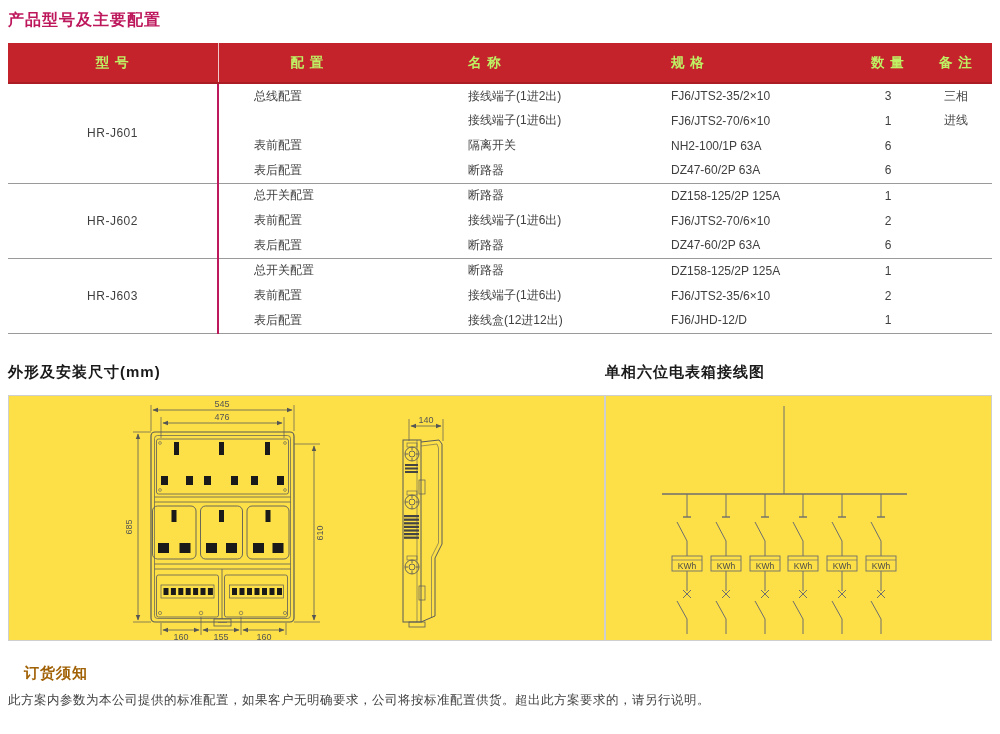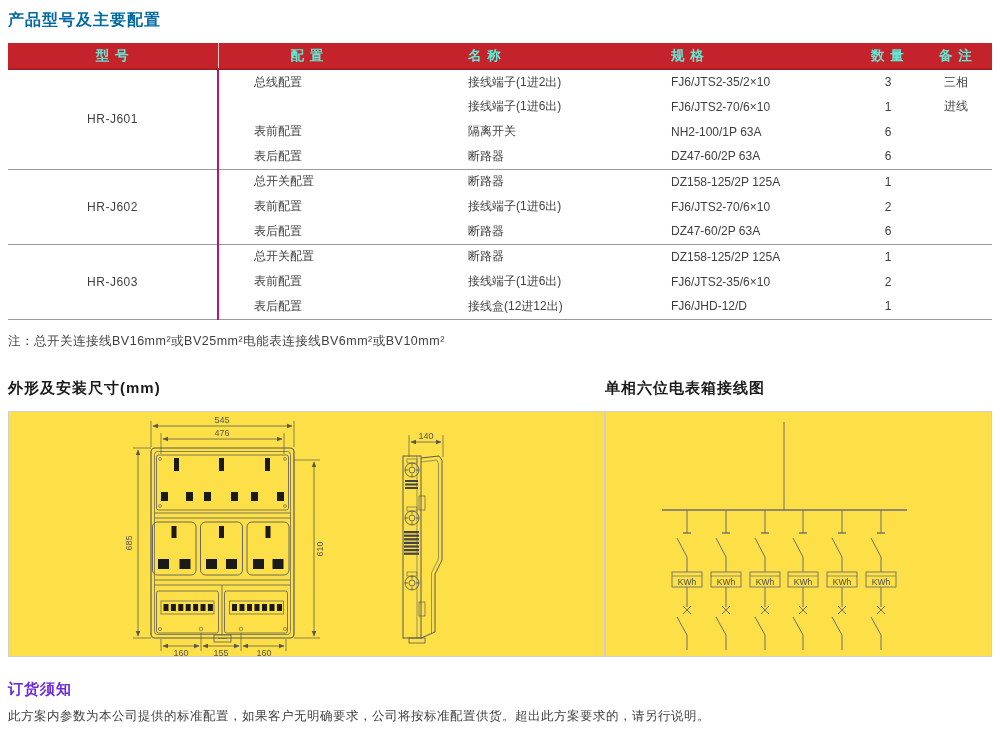--- a/index.html
+++ b/index.html
@@ -4,28 +4,28 @@
 <style>
   * { margin:0; padding:0; box-sizing:border-box; }
   html,body { background:#fff; }
   body {
     width:1000px; height:734px;
     font-family:"Liberation Sans","DejaVu Sans",sans-serif;
     color:#3f3f3f; overflow:hidden;
   }
   .page { padding:8px 8px 0 8px; width:1000px; }
 
-  h1.doc-title { font-size:16px; font-weight:bold; color:#0369a1; letter-spacing:1px; margin:2px 0 12px 0; }
+  h1.doc-title { font-size:16px; font-weight:bold; color:#be185d; letter-spacing:1px; margin:2px 0 12px 0; }
 
   table.spec { width:984px; border-collapse:collapse; table-layout:fixed; border-bottom:1px solid #9a9a9a; }
   table.spec col.c1{width:210px} table.spec col.c2{width:250px} table.spec col.c3{width:203px}
   table.spec col.c4{width:185px} table.spec col.c5{width:64px}  table.spec col.c6{width:72px}
   table.spec th {
-    background:#c4232b; color:#5eead4; font-size:13.5px; font-weight:bold;
-    height:26px; letter-spacing:1px; border-bottom:2px solid #ab1d24;
+    background:#c4232b; color:#bef264; font-size:13.5px; font-weight:bold;
+    height:40px; letter-spacing:1px; border-bottom:2px solid #ab1d24;
   }
   th.h-model { text-align:center; border-right:1px solid rgba(255,255,255,.75); }
   th.h-config { text-align:left; padding-left:72px; }
   th.h-name, th.h-spec { text-align:left; }
   th.h-qty, th.h-remark { text-align:center; }
   table.spec td { font-size:12px; color:#3f3f3f; height:25px; vertical-align:middle; }
   td.model { text-align:center; font-size:13px; color:#4a4a4a; letter-spacing:.5px; border-right:2px solid #be185d; }
   td.config { padding-left:35px; }
   td.qty, td.remark { text-align:center; }
   tr.sep td { border-top:1px solid #9a9a9a; }
@@ -35,21 +35,21 @@
   .two-col { display:flex; margin-top:29px; }
   .col-left { width:597px; } .col-right { width:400px; }
   h2.sec-title { font-size:15px; font-weight:bold; color:#1a1a1a; letter-spacing:1px; margin-bottom:13px; }
   .draw-box { border:1px solid #cfcfcf; background:#fde047; height:246px; }
   svg { display:block; }
   svg text { font-family:"Liberation Sans","DejaVu Sans",sans-serif; }
   .dim-t { font-size:9px; fill:#555; }
   .kwh-t { font-size:8.5px; fill:#4a4a4a; }
 
   .ordering { margin-top:23px; }
-  h2.order-title { font-size:15px; font-weight:bold; color:#6d28d9; letter-spacing:1px; }
+  h2.order-title { font-size:15px; font-weight:bold; color:#a16207; letter-spacing:1px;margin-left:16px; }
   p.order-text { font-size:12.5px; color:#3f3f3f; margin-top:9px; letter-spacing:.5px; }
 </style>
 </head>
 <body>
 
 <div class="page">
 
   <h1 class="doc-title">产品型号及主要配置</h1>
 
   <table class="spec">
@@ -143,21 +143,20 @@
       <tr>
         <td class="config">表后配置</td>
         <td class="name">接线盒(12进12出)</td>
         <td class="specc">FJ6/JHD-12/D</td>
         <td class="qty">1</td>
         <td class="remark"></td>
       </tr>
     </tbody>
   </table>
 
-  <p class="note">注：总开关连接线BV16mm²或BV25mm²电能表连接线BV6mm²或BV10mm²</p>
 
   <div class="two-col">
     <div class="col-left">
       <h2 class="sec-title">外形及安装尺寸(mm)</h2>
       <div class="draw-box">
         <svg width="597" height="246" viewBox="0 0 597 246">
           <defs>
             <marker id="arr" viewBox="0 0 10 10" refX="9" refY="5" markerWidth="7" markerHeight="7" orient="auto-start-reverse">
               <path d="M0,1 L10,5 L0,9 z" fill="#555"></path>
             </marker>

